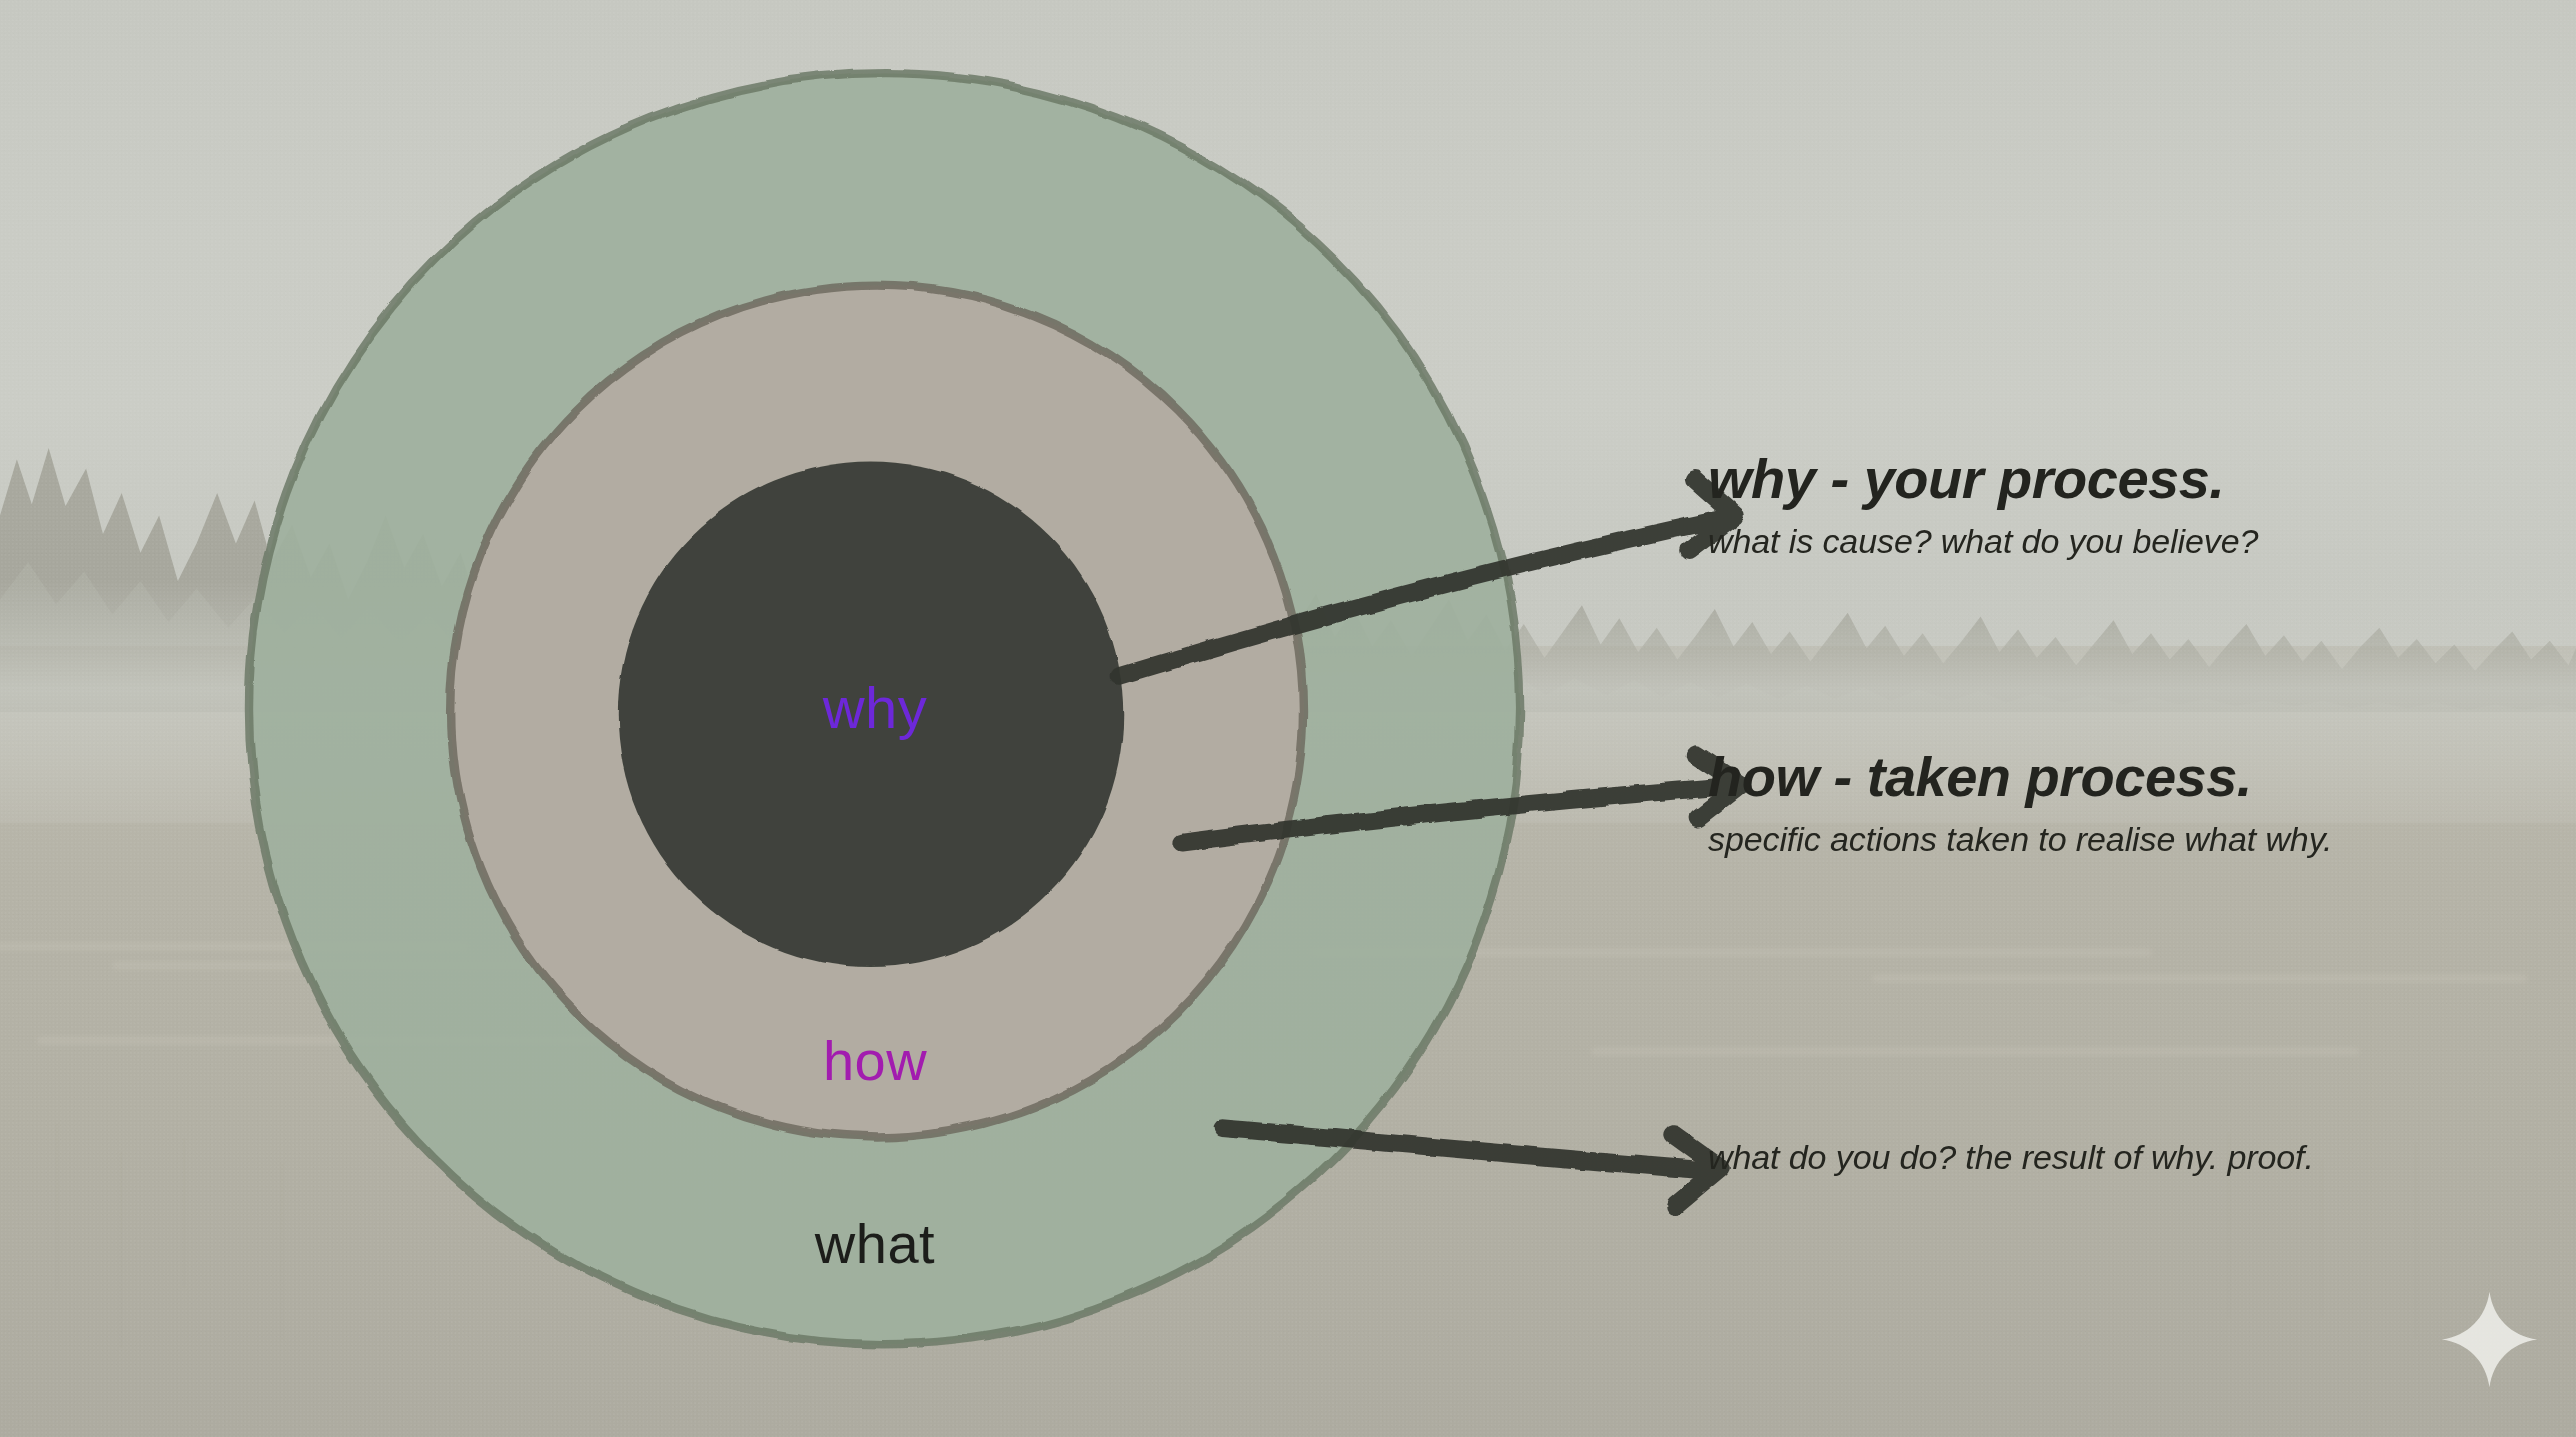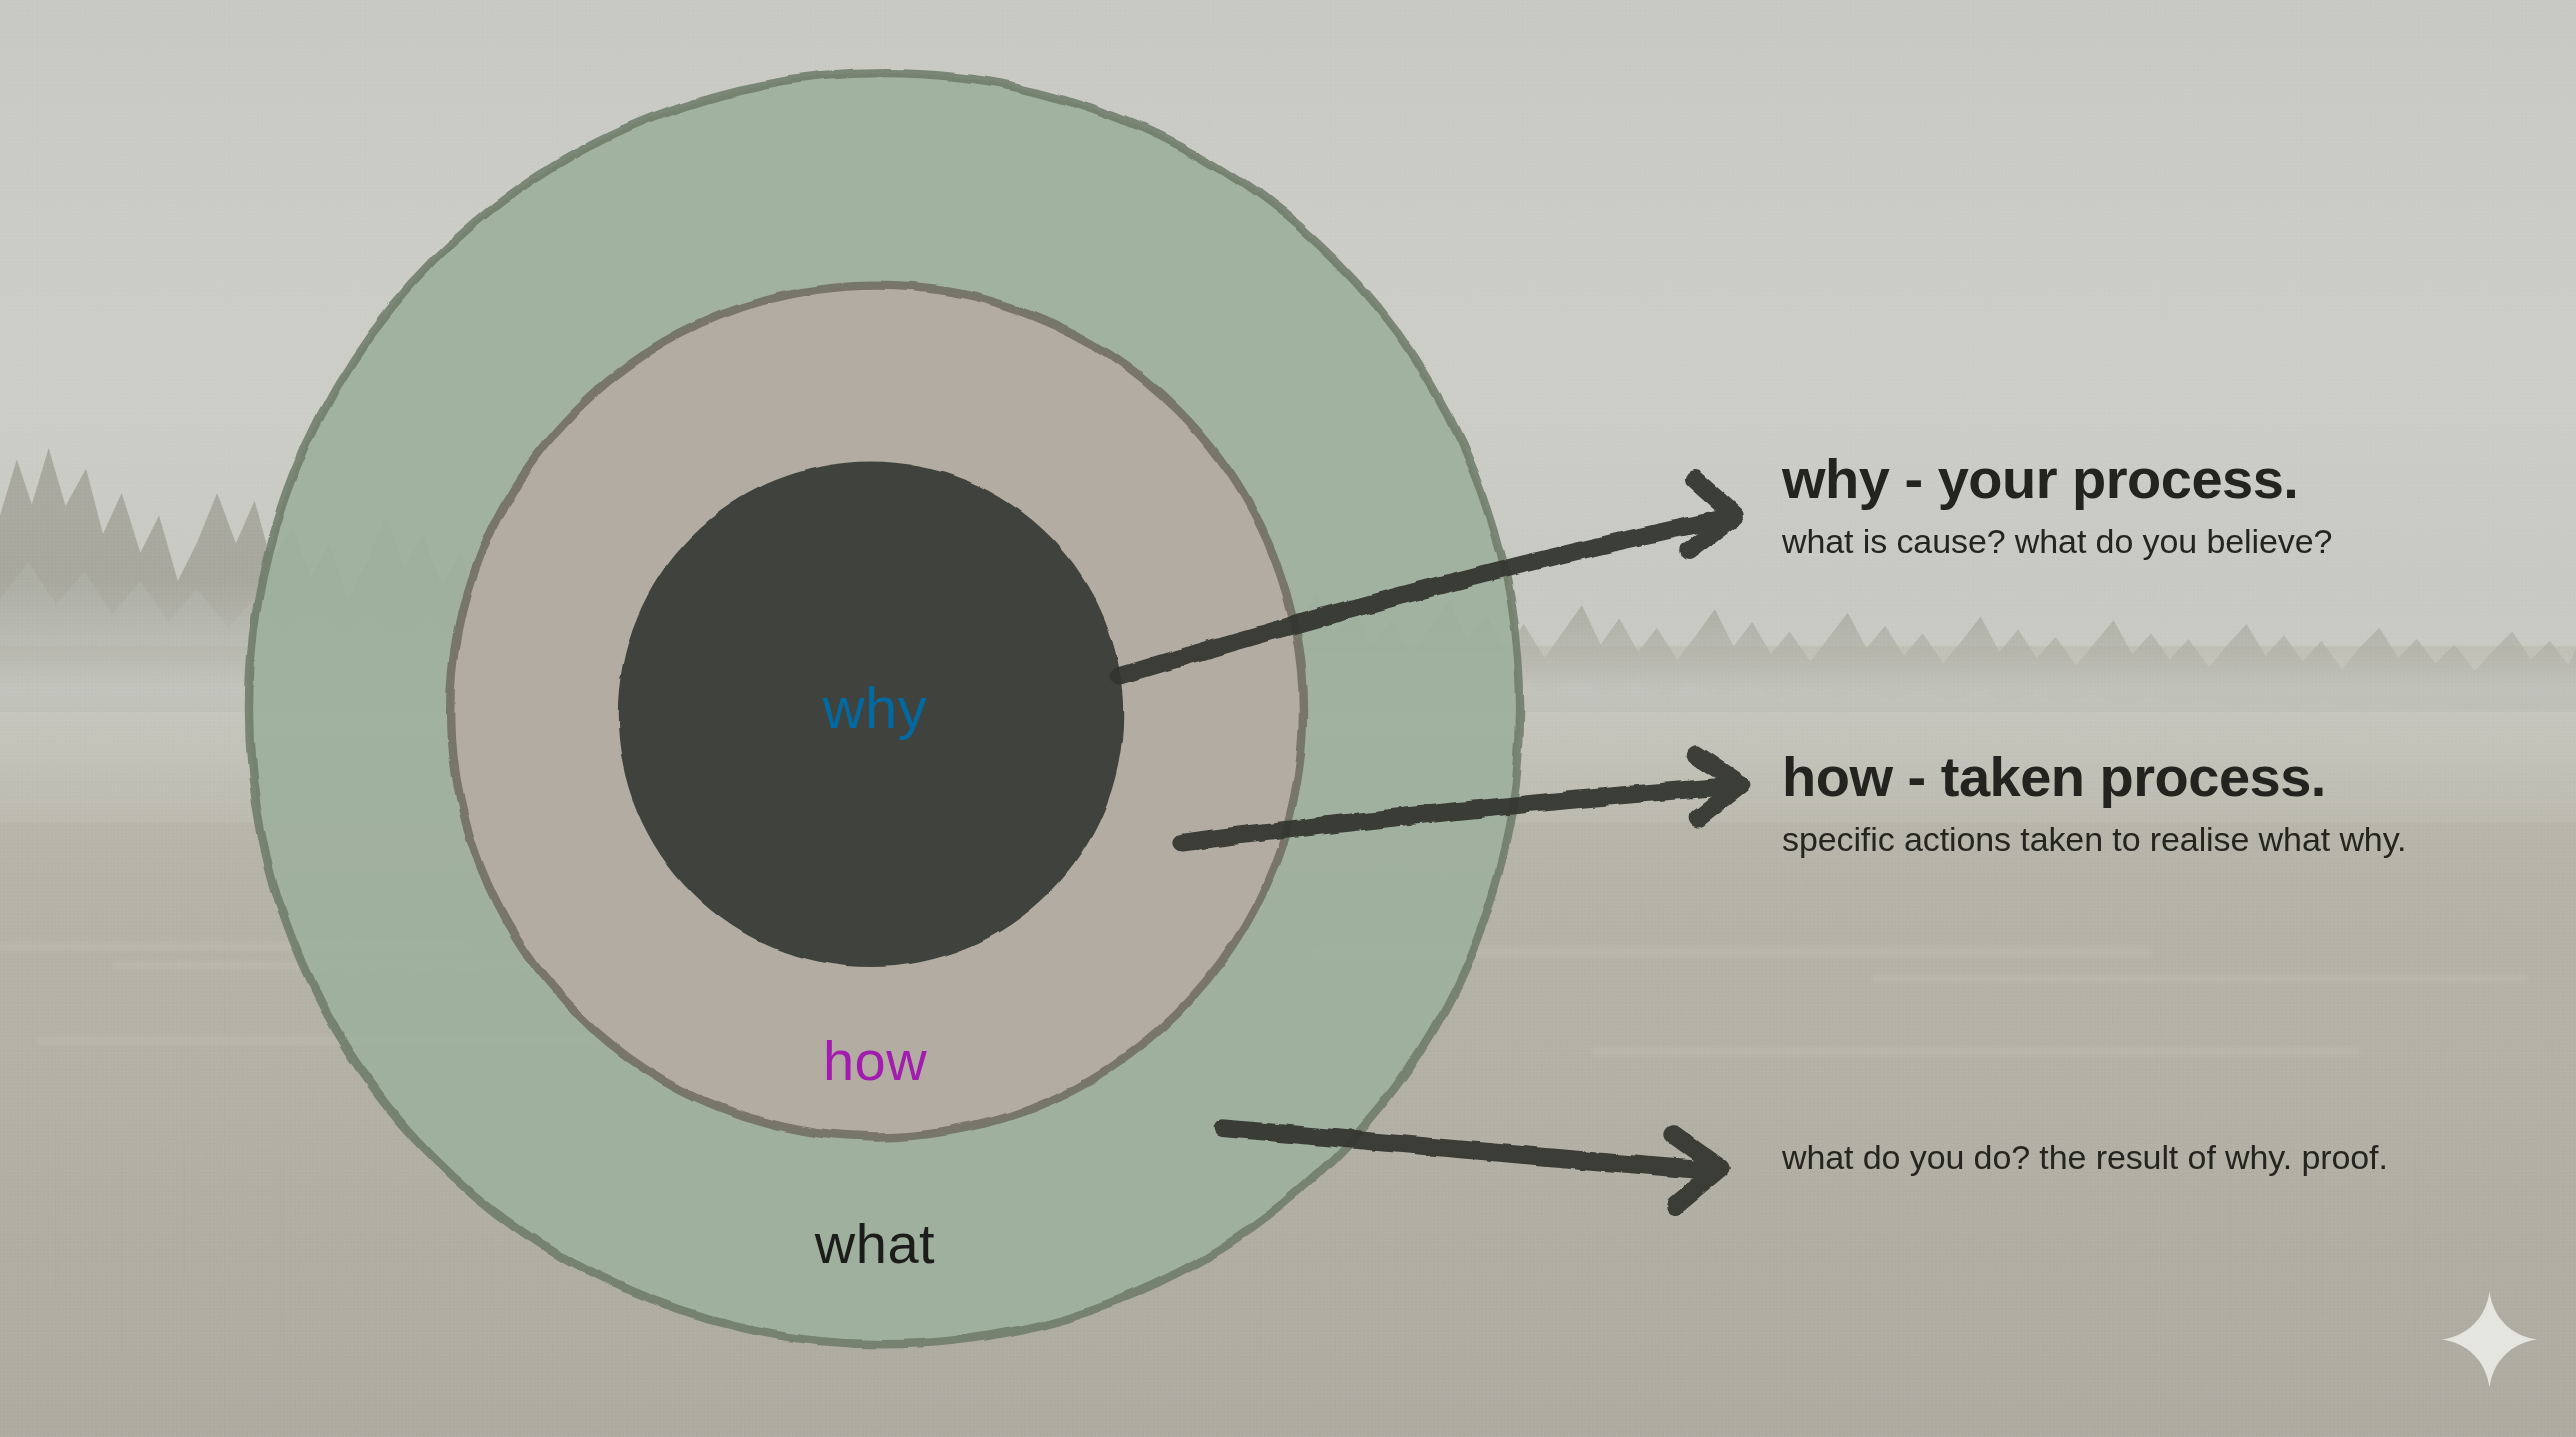--- a/index.html
+++ b/index.html
@@ -49,33 +49,33 @@
 
   
   .ring-label{
     position:absolute;text-align:center;
     font-family:"Liberation Sans", sans-serif;
     font-weight:400;letter-spacing:0.5px;
     white-space:nowrap;
   }
   #label-why{
     left:0;width:1750px;top:674px;
-    font-size:58px;color:#0369a1;
+    font-size:58px;color:#6d28d9;
   }
   #label-how{
     left:0;width:1750px;top:1028px;
     font-size:56px;color:#a21caf;
   }
   #label-what{
     left:0;width:1750px;top:1211px;
     font-size:56px;color:#1c1d1a;
   }
 
   
-  .callout{position:absolute;left:1782px;}
+  .callout{position:absolute;left:1708px;font-style:italic;}
   .callout .headline{
     font-family:"Liberation Sans", sans-serif;
     font-weight:700;
     font-size:56px;
     line-height:1.0;
     color:#23241f;
     letter-spacing:-0.5px;
     white-space:nowrap;
   }
   .callout .sub{

